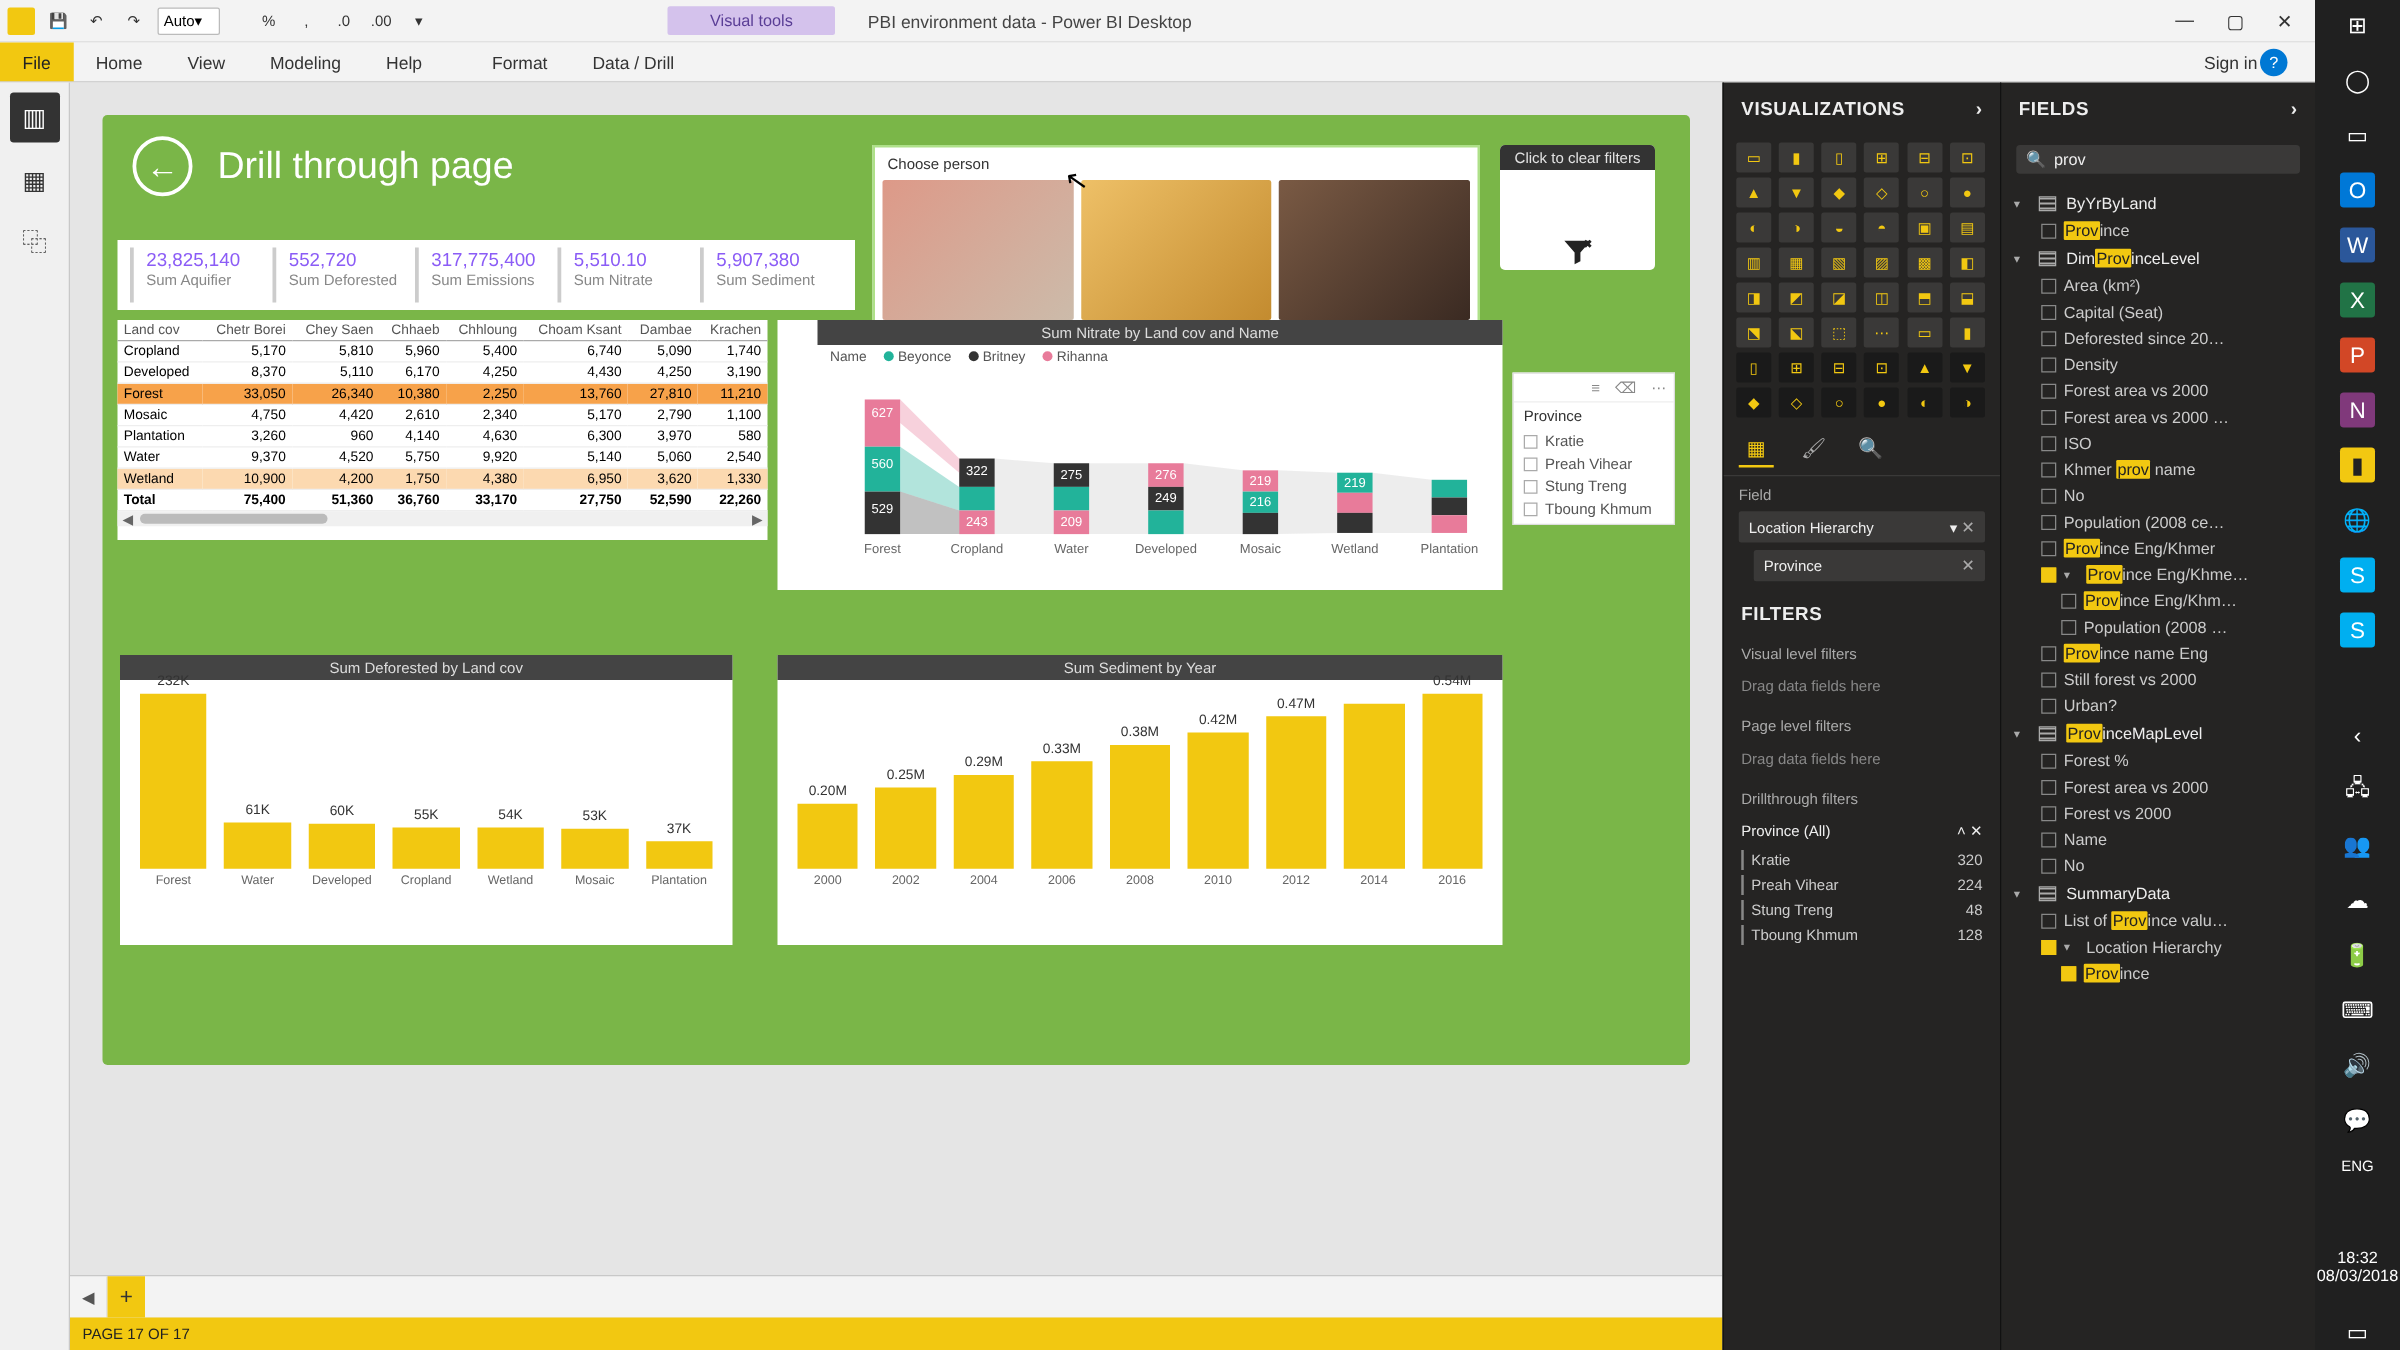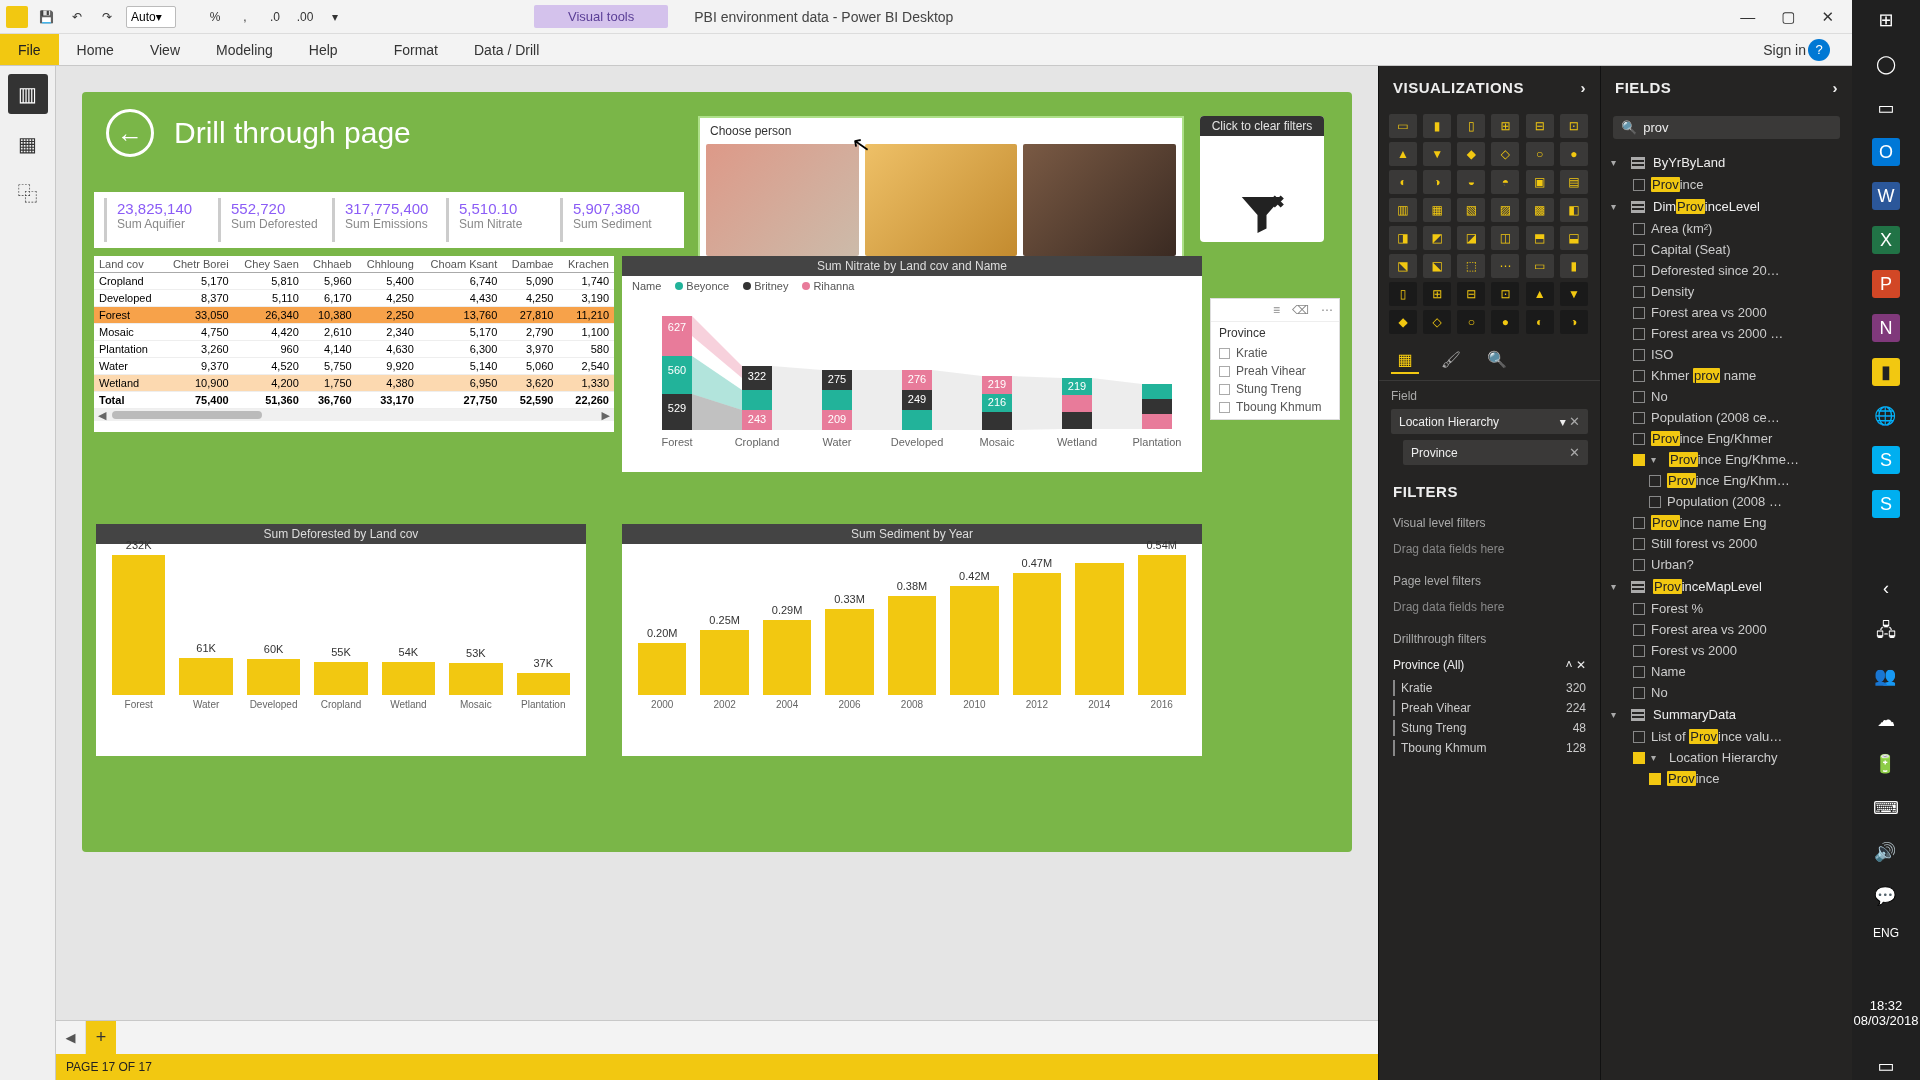--- a/index.html
+++ b/index.html
@@ -30,39 +30,39 @@
 .report { width: 1270px; height: 760px; background: #7ab648; border-radius: 4px; position: relative; padding: 0; }
 .rpt-header { height: 82px; display: flex; align-items: center; padding: 0 24px; gap: 20px; }
 .backbtn { width: 48px; height: 48px; border-radius: 50%; border: 3px solid #fff; display: flex; align-items: center; justify-content: center; color: #fff; font-size: 26px; }
 .rpt-title { color: #fff; font-size: 30px; font-weight: 300; }
 .choose-box { position: absolute; top: 24px; left: 616px; width: 486px; height: 168px; border: 2px solid #aee089; background: #fff; }
 .choose-box .lbl { font-size: 12px; padding: 6px 10px; color: #333; }
 .choose-box .pics { display: flex; gap: 6px; padding: 0 6px; }
 .choose-box .pic { flex: 1; height: 112px; background: linear-gradient(135deg,#d98,#cba); border-radius: 2px; }
 .choose-box .pic2 { background: linear-gradient(135deg,#eec067,#c38b2f); }
 .choose-box .pic3 { background: linear-gradient(135deg,#7a5a44,#3a2a22); }
-.clearf { position: absolute; top: 24px; left: 1118px; width: 124px; height: 126px; background: #fff; border-radius: 4px; display: flex; flex-direction: column; align-items: center; gap: 44px; }
+.clearf { position: absolute; top: 24px; left: 1118px; width: 124px; height: 100px; background: #fff; border-radius: 4px; display: flex; flex-direction: column; align-items: center; gap: 44px; }
 .clearf .t { background: #333; color: #e2e2e2; font-size: 12px; width: 100%; text-align: center; padding: 3px 0; border-radius: 4px 4px 0 0; }
 .clearf svg { margin-top: 8px; }
 .cursor { position: absolute; top: 40px; left: 770px; font-size: 22px; z-index: 50; transform: rotate(-10deg); }
 .cards { position: absolute; top: 100px; left: 12px; width: 590px; height: 56px; background: #fff; display: flex; padding: 6px 10px; }
 .card { flex: 1; border-left: 3px solid #ccc; padding: 2px 10px; }
 .card .val { font-size: 15px; color: #8b5cf6; }
 .card .lab { font-size: 12px; color: #888; }
 .matrix { position: absolute; top: 164px; left: 12px; width: 520px; height: 176px; background: #fff; font-size: 11px; }
 .matrix table { width: 100%; border-collapse: collapse; }
 .matrix th, .matrix td { padding: 2px 5px; text-align: right; border-bottom: 1px solid #eee; white-space: nowrap; }
 .matrix th { font-weight: normal; color: #555; border-bottom: 1px solid #aaa; }
 .matrix td:first-child, .matrix th:first-child { text-align: left; }
 .matrix tr.forest td { background: #f7a24a; }
 .matrix tr.wetland td { background: #fcd9b0; }
 .matrix .scroll { height: 12px; background: #f0f0f0; position: relative; }
 .matrix .scroll .thumb { position: absolute; left: 18px; width: 150px; top: 2px; height: 8px; background: #bbb; border-radius: 4px; }
 .matrix .scroll .arr { position: absolute; top: 0; font-size: 11px; color: #666; }
-.ribbonchart { position: absolute; top: 164px; left: 540px; width: 580px; height: 216px; background: #fff; }
+.ribbonchart { position: absolute; top: 164px; left: 540px; width: 580px; height: 216px; background: #fff; padding-left: 32px; }
 .chart-title-dark { background: #444; color: #ddd; font-size: 12px; padding: 3px; text-align: center; }
 .legend { display: flex; gap: 14px; padding: 4px 10px; font-size: 11px; color: #555; align-items: center; }
 .legend .d { width: 8px; height: 8px; border-radius: 50%; display: inline-block; margin-right: 3px; }
 .ribbon-svg { width: 100%; height: 170px; }
 .slicer { position: absolute; top: 206px; left: 1128px; width: 130px; height: 122px; background: #fff; border: 1px solid #ddd; font-size: 12px; }
 .slicer .head { display: flex; justify-content: flex-end; gap: 12px; padding: 4px 6px; color: #888; border-bottom: 1px solid #eee; }
 .slicer .stitle { padding: 4px 8px; color: #333; font-weight: 500; }
 .slicer .row { display: flex; align-items: center; gap: 6px; padding: 2px 8px; color: #555; }
 .slicer .row .chk { width: 11px; height: 11px; border: 1px solid #aaa; }
 .barchart { position: absolute; top: 432px; left: 14px; width: 490px; height: 232px; background: #fff; }

